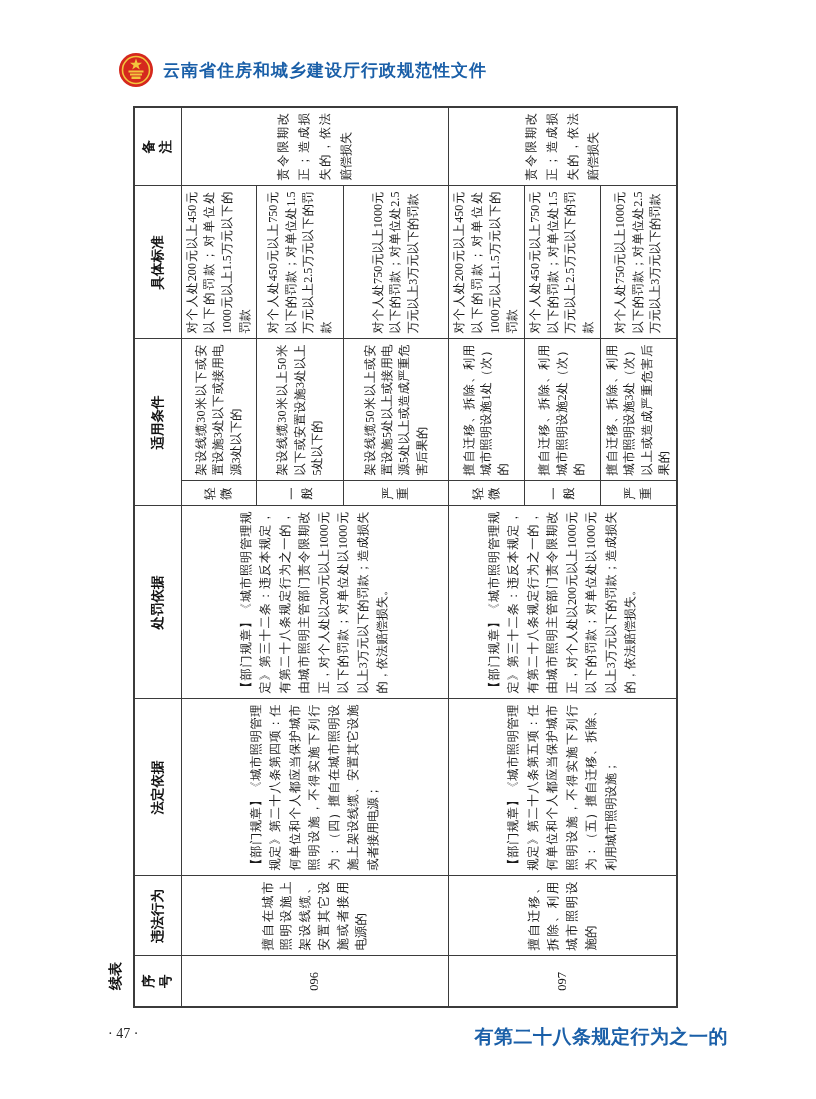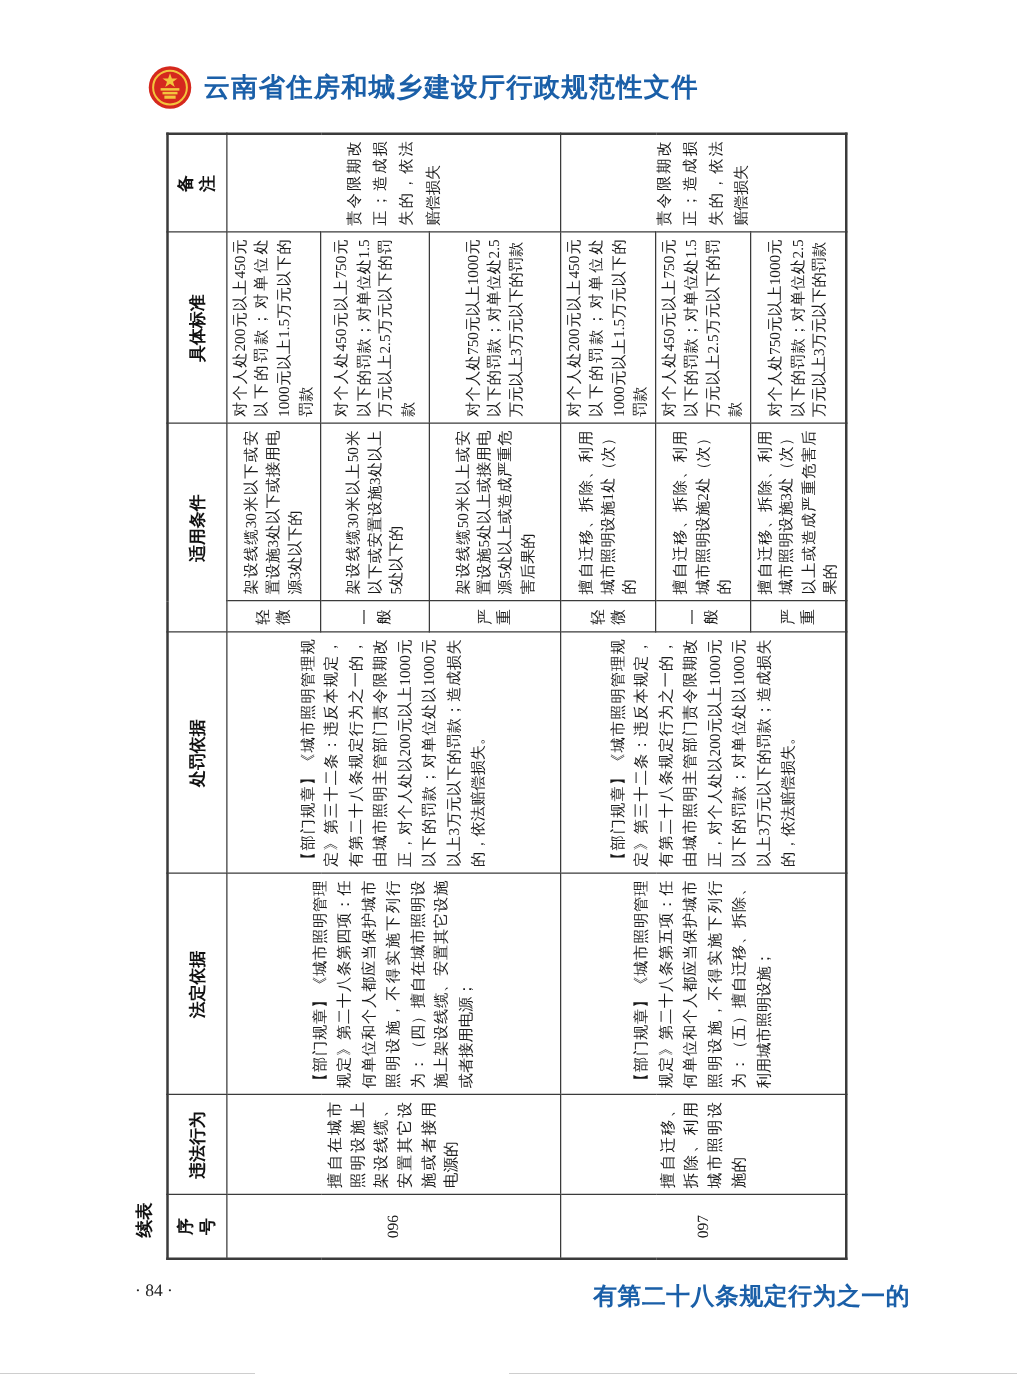--- a/index.html
+++ b/index.html
@@ -6,21 +6,21 @@
   .page{
     position:relative;width:816px;height:1099px;background:#ffffff;
     margin:0 auto;overflow:hidden;
     font-family:"Liberation Serif","DejaVu Serif",serif;color:#1a1a1a;
   }
   
   .doc-header{position:absolute;left:118px;top:52px;display:flex;align-items:center;gap:9px;}
   .emblem{width:36px;height:36px;flex:0 0 auto;}
   .doc-title{
     font-family:Liberation Sans, sans-serif;
-    font-size:21px;font-weight:bold;letter-spacing:1px;white-space:nowrap;text-align:center;
+    font-size:17px;font-weight:bold;letter-spacing:1px;white-space:nowrap;text-align:center;
   }
   
   .rotator{position:absolute;left:133px;top:108px;width:534px;height:900px;}
   .landscape{
     position:absolute;left:0;top:0;width:900px;height:534px;
     transform-origin:0 0;
     transform:rotate(-90deg) translateX(-900px);
   }
   .cont-label{
     position:absolute;left:18px;top:-26px;
@@ -140,16 +140,16 @@
         <tr style="height:77px">
           <td class="level"><span class="vstack">严重</span></td>
           <td class="cond">擅自迁移、拆除、利用城市照明设施3处（次）以上或造成严重危害后果的</td>
           <td class="std">对个人处750元以上1000元以下的罚款；对单位处2.5万元以上3万元以下的罚款</td>
         </tr>
       </tbody>
         </table>
     </div>
   </div>
 
-  <div class="footer-pagenum">· 84 ·</div>
+  <div class="footer-pagenum">· 47 ·</div>
   <div class="footer-pub" style="color:#1a5fa8;">有第二十八条规定行为之一的</div>
 
 </div>
 
 </body></html>

